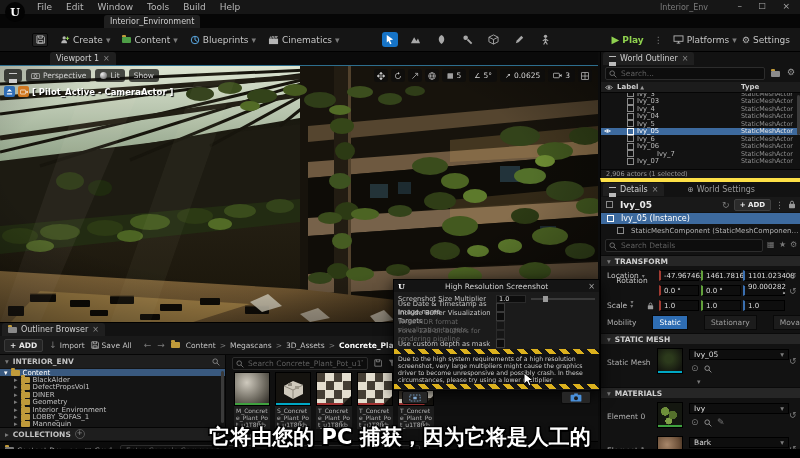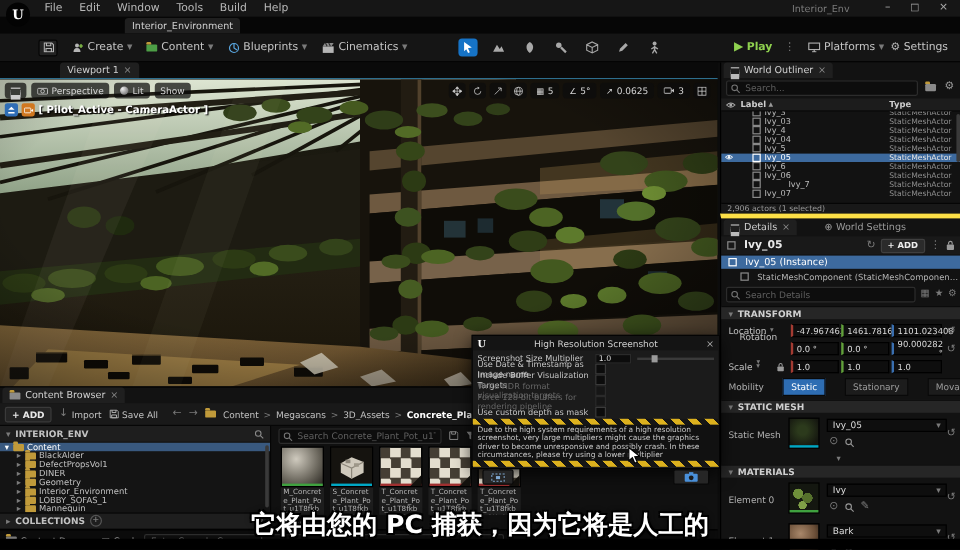--- a/index.html
+++ b/index.html
@@ -415,21 +415,21 @@
             </svg>
         </span>
         <span style="color:#fff;font-weight:bold;font-size:8.5px;text-shadow:1px 1px 1px #000;">[ Pilot_Active - CameraActor ]</span>
       </div>
     </div>
   </div>
 
   <div class="abs" style="left:0;top:322px;width:598px;height:119px;background:#121212;border-top:1px solid #000;">
     <div class="tab abs" style="left:2px;top:0;font-size:8px;">
       <span class="folder" style="background:#8a8a8a;"></span>
-      <span>Content Browser</span>
+      <span>Outliner Browser</span>
       <span class="x">×</span>
     </div>
 
     <div class="abs row" style="left:0;top:13px;width:598px;height:19px;background:#191919;border-bottom:1px solid #060606;gap:6px;padding-left:4px;">
       <span style="background:#242424;border:1px solid #3a3a3a;border-radius:2px;padding:1px 5px;font-weight:bold;font-size:7.5px;color:#e8e8e8;">+ ADD</span>
       <span class="row" style="gap:3px;">
         <span class="dim">↓</span>
         <span style="font-size:7.5px;">Import</span>
       </span>
       <span class="row" style="gap:3px;">

